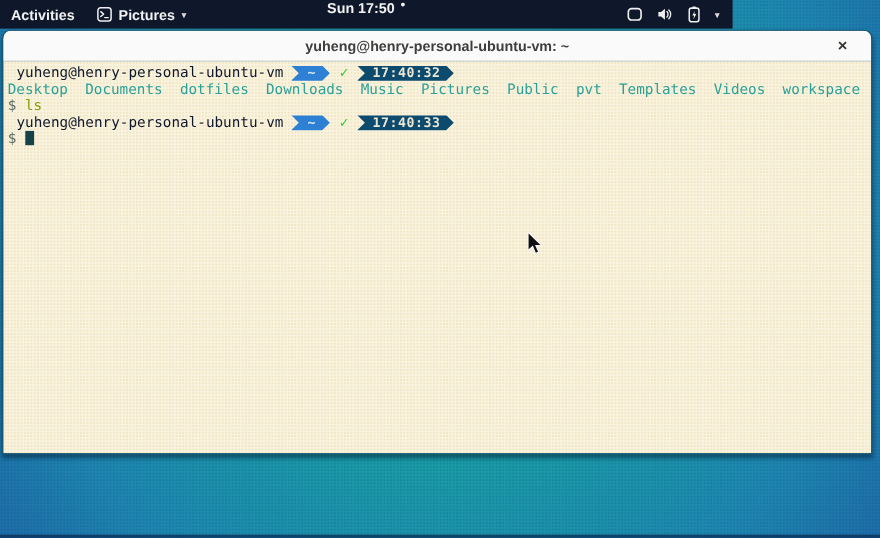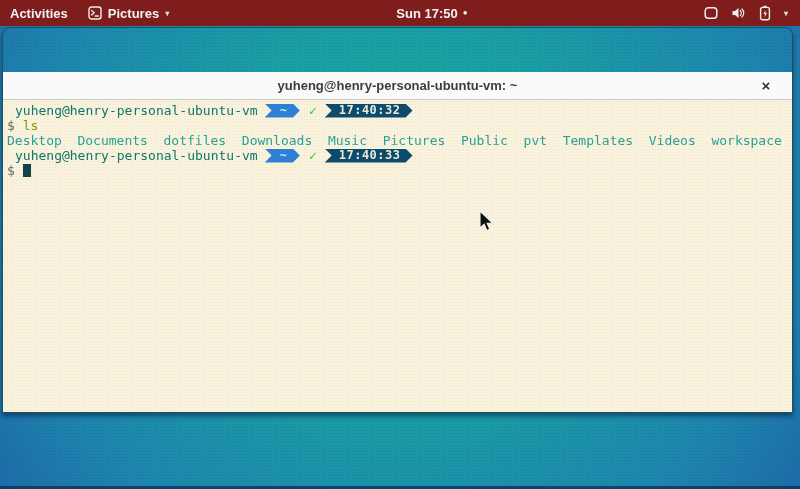--- a/index.html
+++ b/index.html
@@ -8,54 +8,54 @@
 
   
   .desktop { position:absolute; inset:0;
     background: radial-gradient(circle at 50% 42%, #1ba99e 0%, #1a9fa2 38%, #1e85ae 78%, #1e6ca6 100%); }
   .desktop::after { content:""; position:absolute; inset:0;
     background-image: radial-gradient(rgba(0,70,140,.22) 1px, transparent 1px);
     background-size: 3px 3px; }
   .screen-edge { position:absolute; left:0; right:0; bottom:0; height:3px; background:#0c2c55; opacity:.75; }
 
   
-  .topbar { position:absolute; left:0; top:0; width:800px; height:26px; background:#7f1d1d;
+  .topbar { position:absolute; left:0; top:0; width:666px; height:26px; background:#0f172a;
     display:flex; align-items:center; color:#f2f2f2; font-size:13px; font-weight:700; z-index:30; }
   .tb-left { display:flex; align-items:center; height:100%; }
   .tb-item { display:flex; align-items:center; gap:6px; padding:0 10px; height:100%; cursor:default; }
-  .tb-clock { position:absolute; left:50%; transform:translateX(-50%); display:flex; align-items:center; gap:5px; height:100%; padding:0 8px;margin-left:32px; }
+  .tb-clock { position:absolute; left:50%; transform:translateX(-50%); display:flex; gap:5px; height:100%; padding:0 8px; }
   .notif-dot { font-size:8px; line-height:1; position:relative; top:0px; }
   .tb-right { position:absolute; right:0; top:0; height:100%; display:flex; align-items:center; gap:13px; padding:0 12px; }
   .tb-arrow { font-size:8px; color:#ddd; }
   .tb-icon { display:flex; align-items:center; }
 
   
   .window { position:absolute; left:2px; top:27px; width:791px; height:386px;
     border:1px solid #1c5068; border-radius:8px 8px 0 0; overflow:hidden;
     box-shadow:0 3px 5px rgba(0,25,45,.55); z-index:10; display:flex; flex-direction:column; }
   .titlebar { height:28px; flex:0 0 28px; background:#e6e6e4; position:relative;
     display:flex; align-items:center; justify-content:center;
-    border-bottom:1px solid #c9c9c6;margin-top:44px; }
+    border-bottom:1px solid #c9c9c6; }
   .titlebar::before { content:""; position:absolute; inset:0;
     background-image: radial-gradient(rgba(255,255,255,.8) 1px, transparent 1px); background-size:2px 2px; pointer-events:none; }
   .title-text { font-size:13px; font-weight:700; color:#3d3d3b; position:relative; }
   .close-btn { position:absolute; right:14px; top:0; height:100%; width:24px;
     display:flex; align-items:center; justify-content:center;
     font-size:15px; font-weight:700; color:#35352f; cursor:default; }
 
   
   .term { flex:1; background:#f8f2de; position:relative;
     font-family:"DejaVu Sans Mono", monospace; font-size:13px; line-height:15px;
     color:#4c4c46; padding:3px 4px; }
   .term::before { content:""; position:absolute; inset:0;
     background-image: radial-gradient(rgba(220,195,110,.28) 1px, transparent 1px);
     background-size:3px 3px; pointer-events:none; }
   .tline { position:relative; height:15px; white-space:pre; }
   .pline { display:flex; align-items:center; }
-  .p-user { padding-left:8px; color:#0f766e; }
+  .p-user { padding-left:8px; color:#0f172a; }
   .pl-seg { height:14px; display:flex; align-items:center; font-size:12px; font-weight:700;
     clip-path: polygon(0 0, calc(100% - 7px) 0, 100% 50%, calc(100% - 7px) 100%, 0 100%, 7px 50%); }
   .seg-cwd { background:#2e80d4; color:#d8eafb; padding:0 13px 0 15px; margin-left:7px; }
   .seg-check { color:#2fcb2f; font-weight:700; margin-left:9px; }
   .seg-time { background:#0c4a6e; color:#ece7d3; padding:0 12px 0 14px; margin-left:8px; letter-spacing:.5px; }
   .dollar { color:#5c6b63; }
   .cmd { color:#7f9d00; }
   .dirs { color:#2aa198; }
   .cursor-block { display:inline-block; width:8px; height:13px; background:#15414b; vertical-align:middle; margin-left:0px; position:relative; top:-1px; }
 
@@ -124,23 +124,23 @@
 
   <div class="term">
 
     <div class="tline pline">
       <span class="p-user">yuheng@henry-personal-ubuntu-vm</span>
       <span class="pl-seg seg-cwd">~</span>
       <span class="seg-check">✓</span>
       <span class="pl-seg seg-time">17:40:32</span>
     </div>
 
+    <div class="tline dirs">Desktop  Documents  dotfiles  Downloads  Music  Pictures  Public  pvt  Templates  Videos  workspace</div>
+
     <div class="tline"><span class="dollar">$</span><span> </span><span class="cmd">ls</span></div>
-
-    <div class="tline dirs">Desktop  Documents  dotfiles  Downloads  Music  Pictures  Public  pvt  Templates  Videos  workspace</div>
 
     <div class="tline pline">
       <span class="p-user">yuheng@henry-personal-ubuntu-vm</span>
       <span class="pl-seg seg-cwd">~</span>
       <span class="seg-check">✓</span>
       <span class="pl-seg seg-time">17:40:33</span>
     </div>
 
     <div class="tline"><span class="dollar">$</span><span> </span><span class="cursor-block"></span></div>
   </div>

